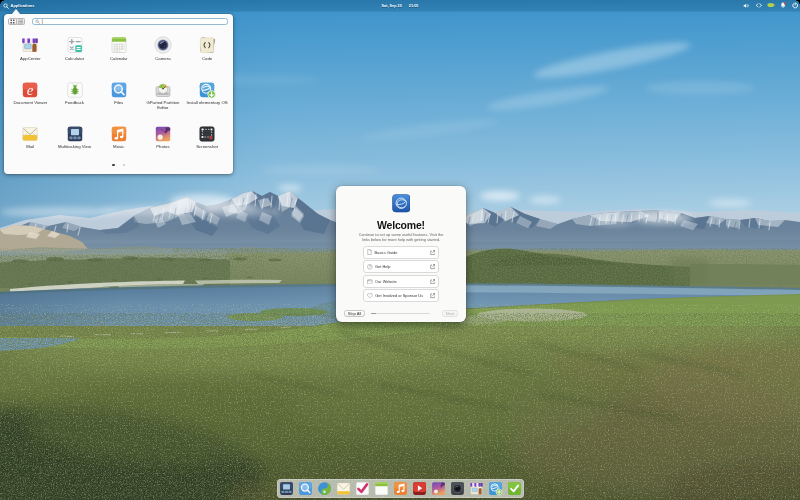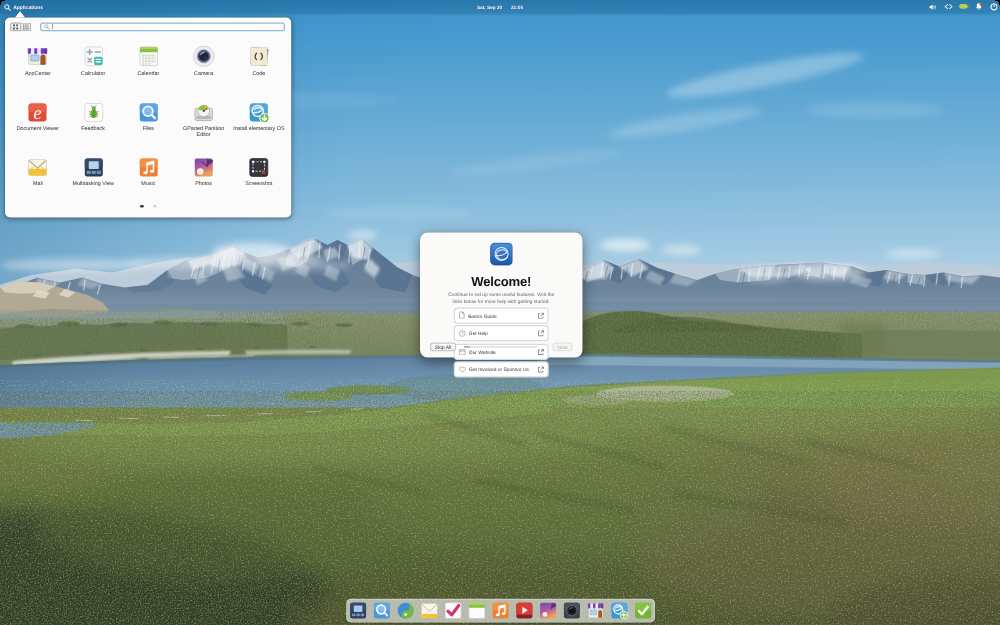--- a/index.html
+++ b/index.html
@@ -23,21 +23,21 @@
 .tbtn.first{border-radius:2px 0 0 2px;}
 .tbtn.last{border-radius:0 2px 2px 0;border-left:none;background:linear-gradient(#f3f3f3,#dedede);}
 #search{margin-left:7px;flex:1;height:7.5px;box-sizing:border-box;background:#fff;border:0.6px solid #92b9d1;border-radius:2.5px;display:flex;align-items:center;padding-left:2px;font-size:4.8px;color:#888;}
 #grid{position:absolute;left:4px;top:12px;width:221px;}
 .cell{position:absolute;width:44px;text-align:center;}
 .cell .ic{display:block;margin:0 auto;}
 .cell .lbl{margin-top:1.5px;font-size:4.3px;line-height:4.7px;color:#2e2e2e;}
 .dots{position:absolute;left:0;top:149.5px;width:229px;display:flex;justify-content:center;gap:8px;}
 .dot{width:2.6px;height:2.6px;border-radius:50%;}
 
-#welcome{position:absolute;left:336px;top:186px;width:130px;height:100px;background:#fafaf9;border-radius:6px;box-shadow:0 3px 10px rgba(0,0,0,.45),0 0 0 0.5px rgba(0,0,0,.1);text-align:center;}
+#welcome{position:absolute;left:336px;top:186px;width:130px;height:136px;background:#fafaf9;border-radius:6px;box-shadow:0 3px 10px rgba(0,0,0,.45),0 0 0 0.5px rgba(0,0,0,.1);text-align:center;}
 #welcome .logo{margin:8px auto 0;}
 #welcome h1{margin:2px 0 0;font-size:10.5px;color:#141414;letter-spacing:-0.2px;}
 #welcome .sub{margin-top:1.5px;font-size:3.9px;line-height:5.1px;color:#636363;}
 #wlist{position:absolute;left:27px;top:60px;width:76px;}
 .witem{box-sizing:border-box;width:76px;height:12.8px;margin-bottom:1.7px;background:#fff;border:0.6px solid #dadad9;border-radius:3px;display:flex;align-items:center;padding:0 3px;}
 .witem .wlbl{font-size:3.9px;color:#333;margin-left:2.5px;white-space:nowrap;}
 .witem .sp{flex:1;}
 #wfoot{position:absolute;left:0;bottom:4.5px;width:130px;height:8px;}
 .wbtn{position:absolute;box-sizing:border-box;height:7.5px;border:0.6px solid #c8c8c7;border-radius:2.5px;background:linear-gradient(#fff,#f0f0ef);font-size:4.1px;color:#3c3c3c;display:flex;align-items:center;justify-content:center;}
 #skip{left:8px;width:21px;}

